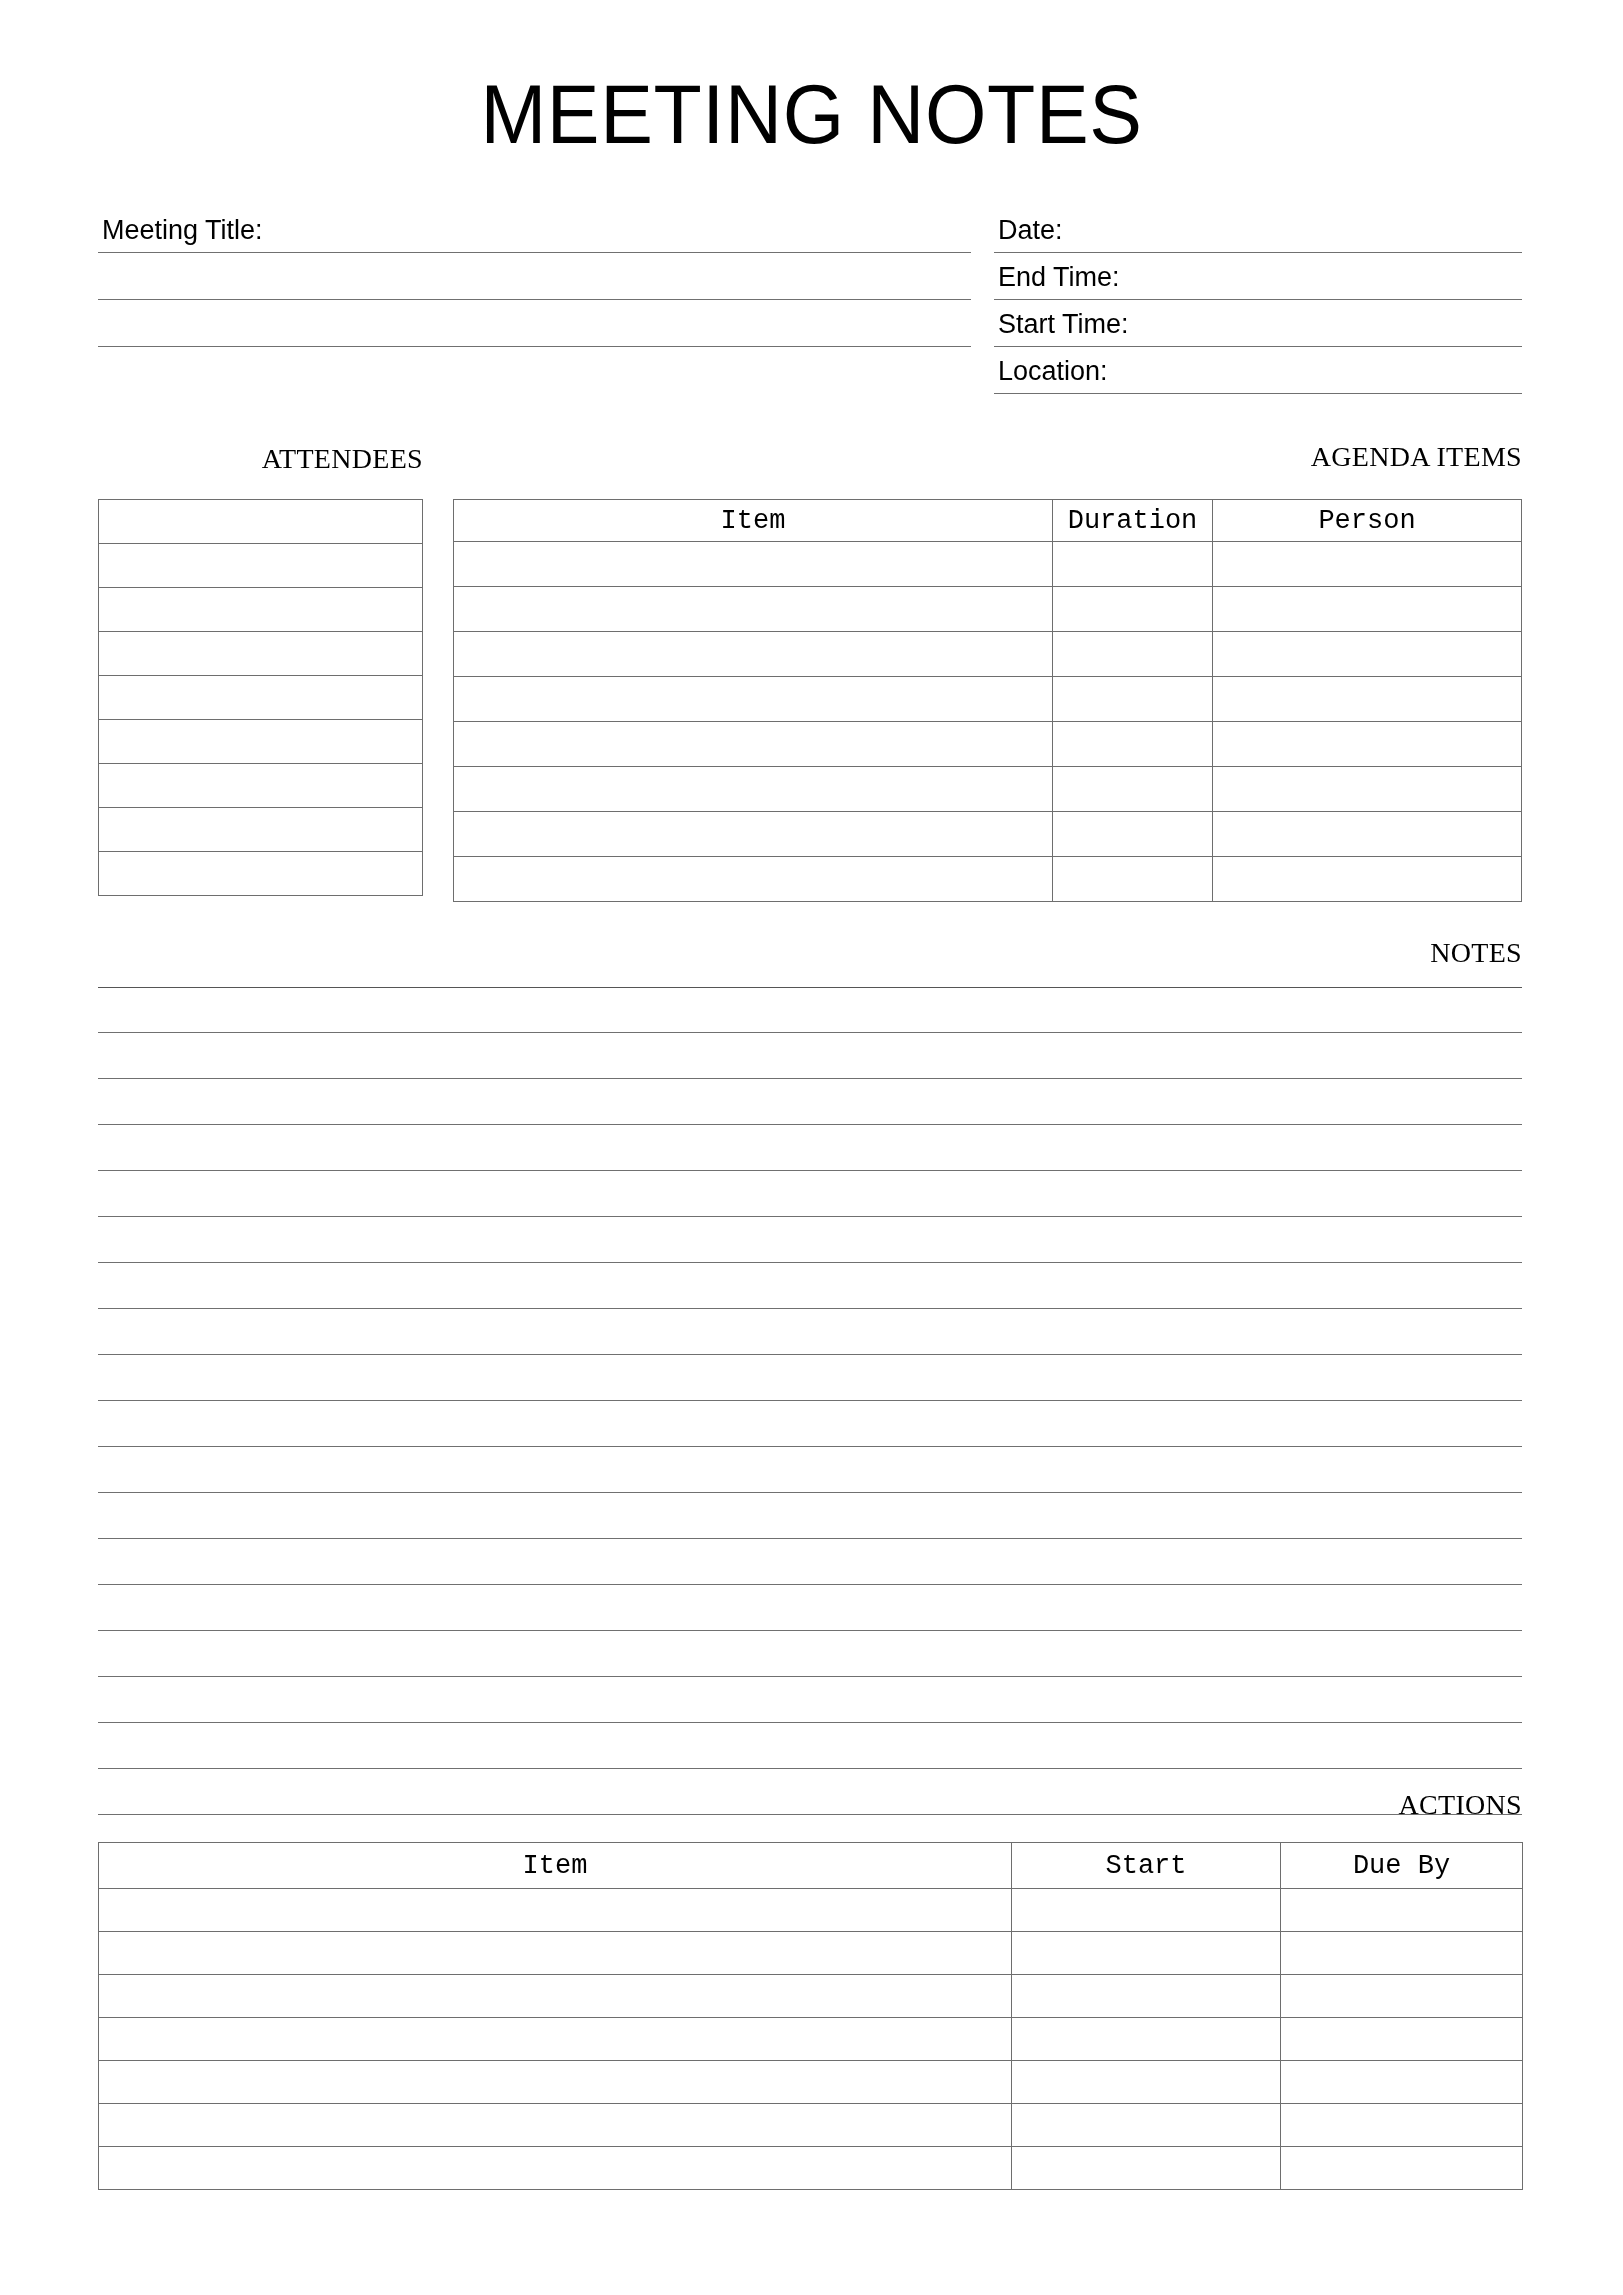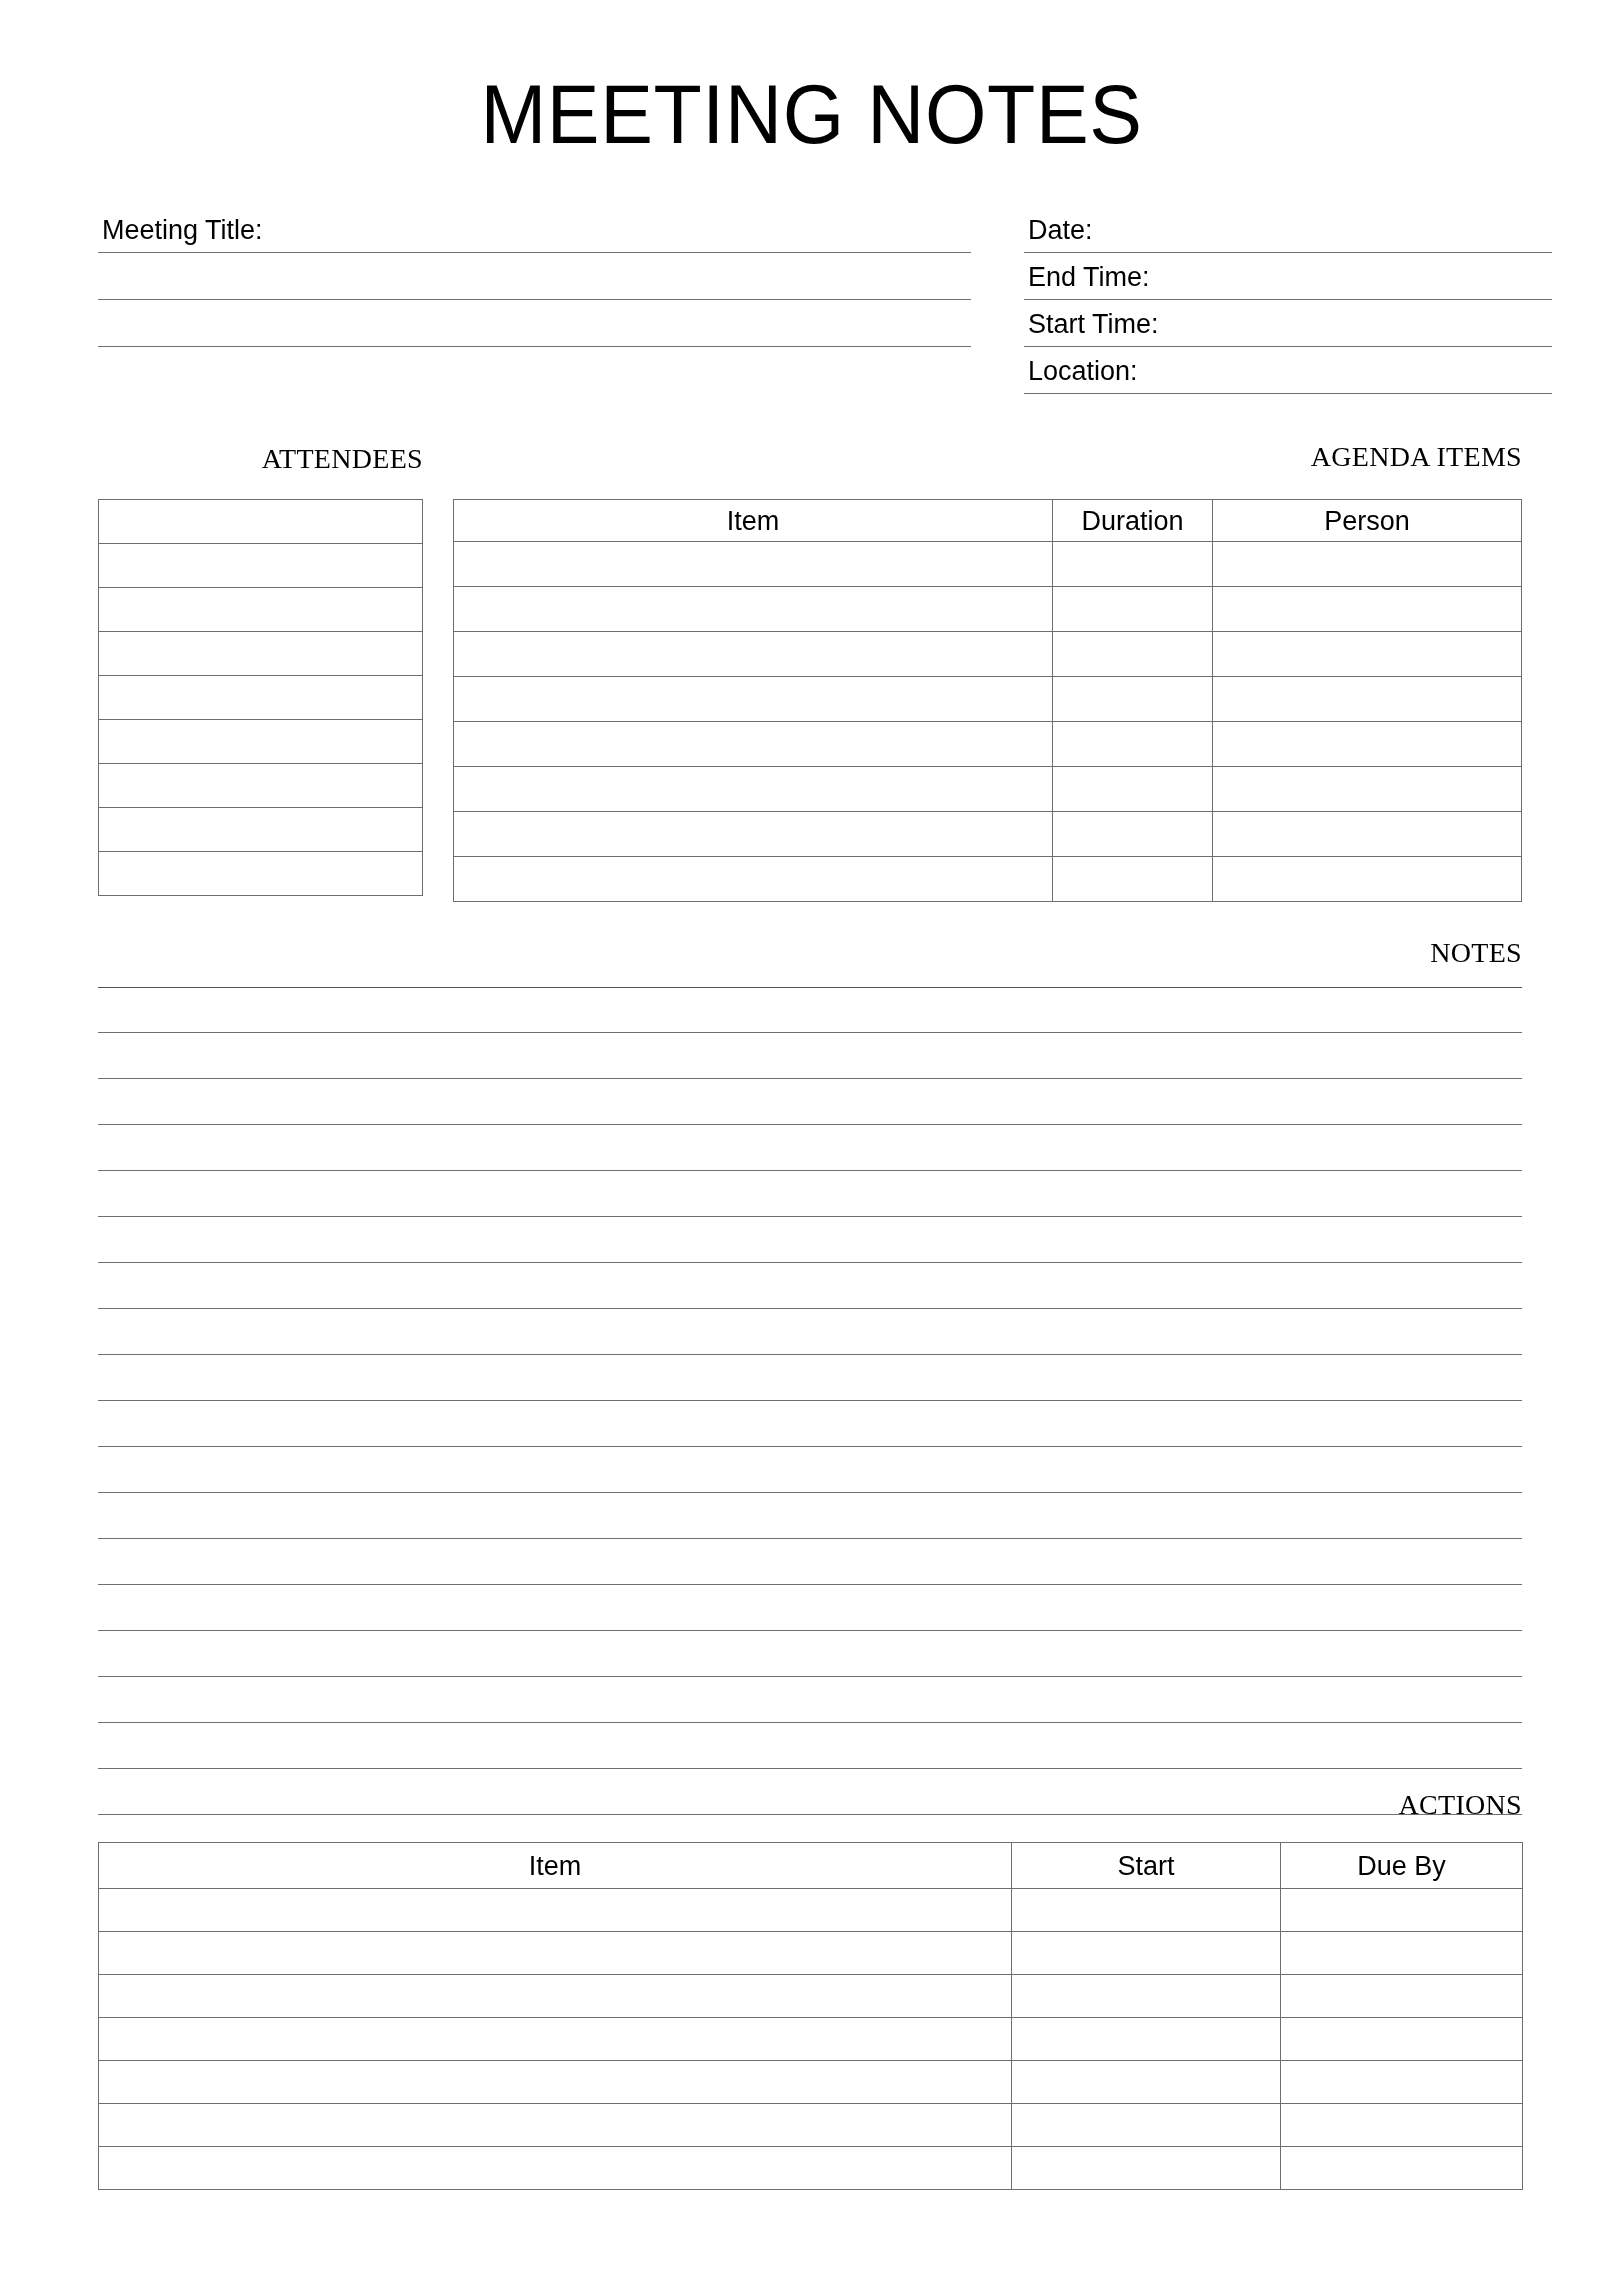--- a/index.html
+++ b/index.html
@@ -44,21 +44,21 @@
     left: 98px;
     top: 206px;
     width: 1424px;
     height: 189px;
   }
   .meta-col {
     position: absolute;
     top: 0;
   }
   #meta-left  { left: 0px;    width: 873px; }
-  #meta-right { left: 926px; width: 528px; }
+  #meta-right { left: 896px; width: 528px; }
 
   .meta-row {
     position: relative;
     height: 47px;
     box-sizing: border-box;
     border-bottom: 1.4px solid #707070;
     text-align: center;
   }
   .meta-row .meta-label {
     position: absolute;
@@ -81,20 +81,21 @@
     letter-spacing: 0.3px;
     font-family: Liberation Serif, serif;
   }
 
   
   table.grid {
     position: absolute;
     border-collapse: collapse;
     table-layout: fixed;
     background: #404040;
+    font-family: Liberation Mono, monospace;
   }
   table.grid td, table.grid th {
     border: 1.4px solid #6e6e6e;
     padding: 0;
     margin: 0;
     font-weight: 400;
     text-align: center;
     vertical-align: middle;
     font-size: 27px;
     line-height: 30px;

